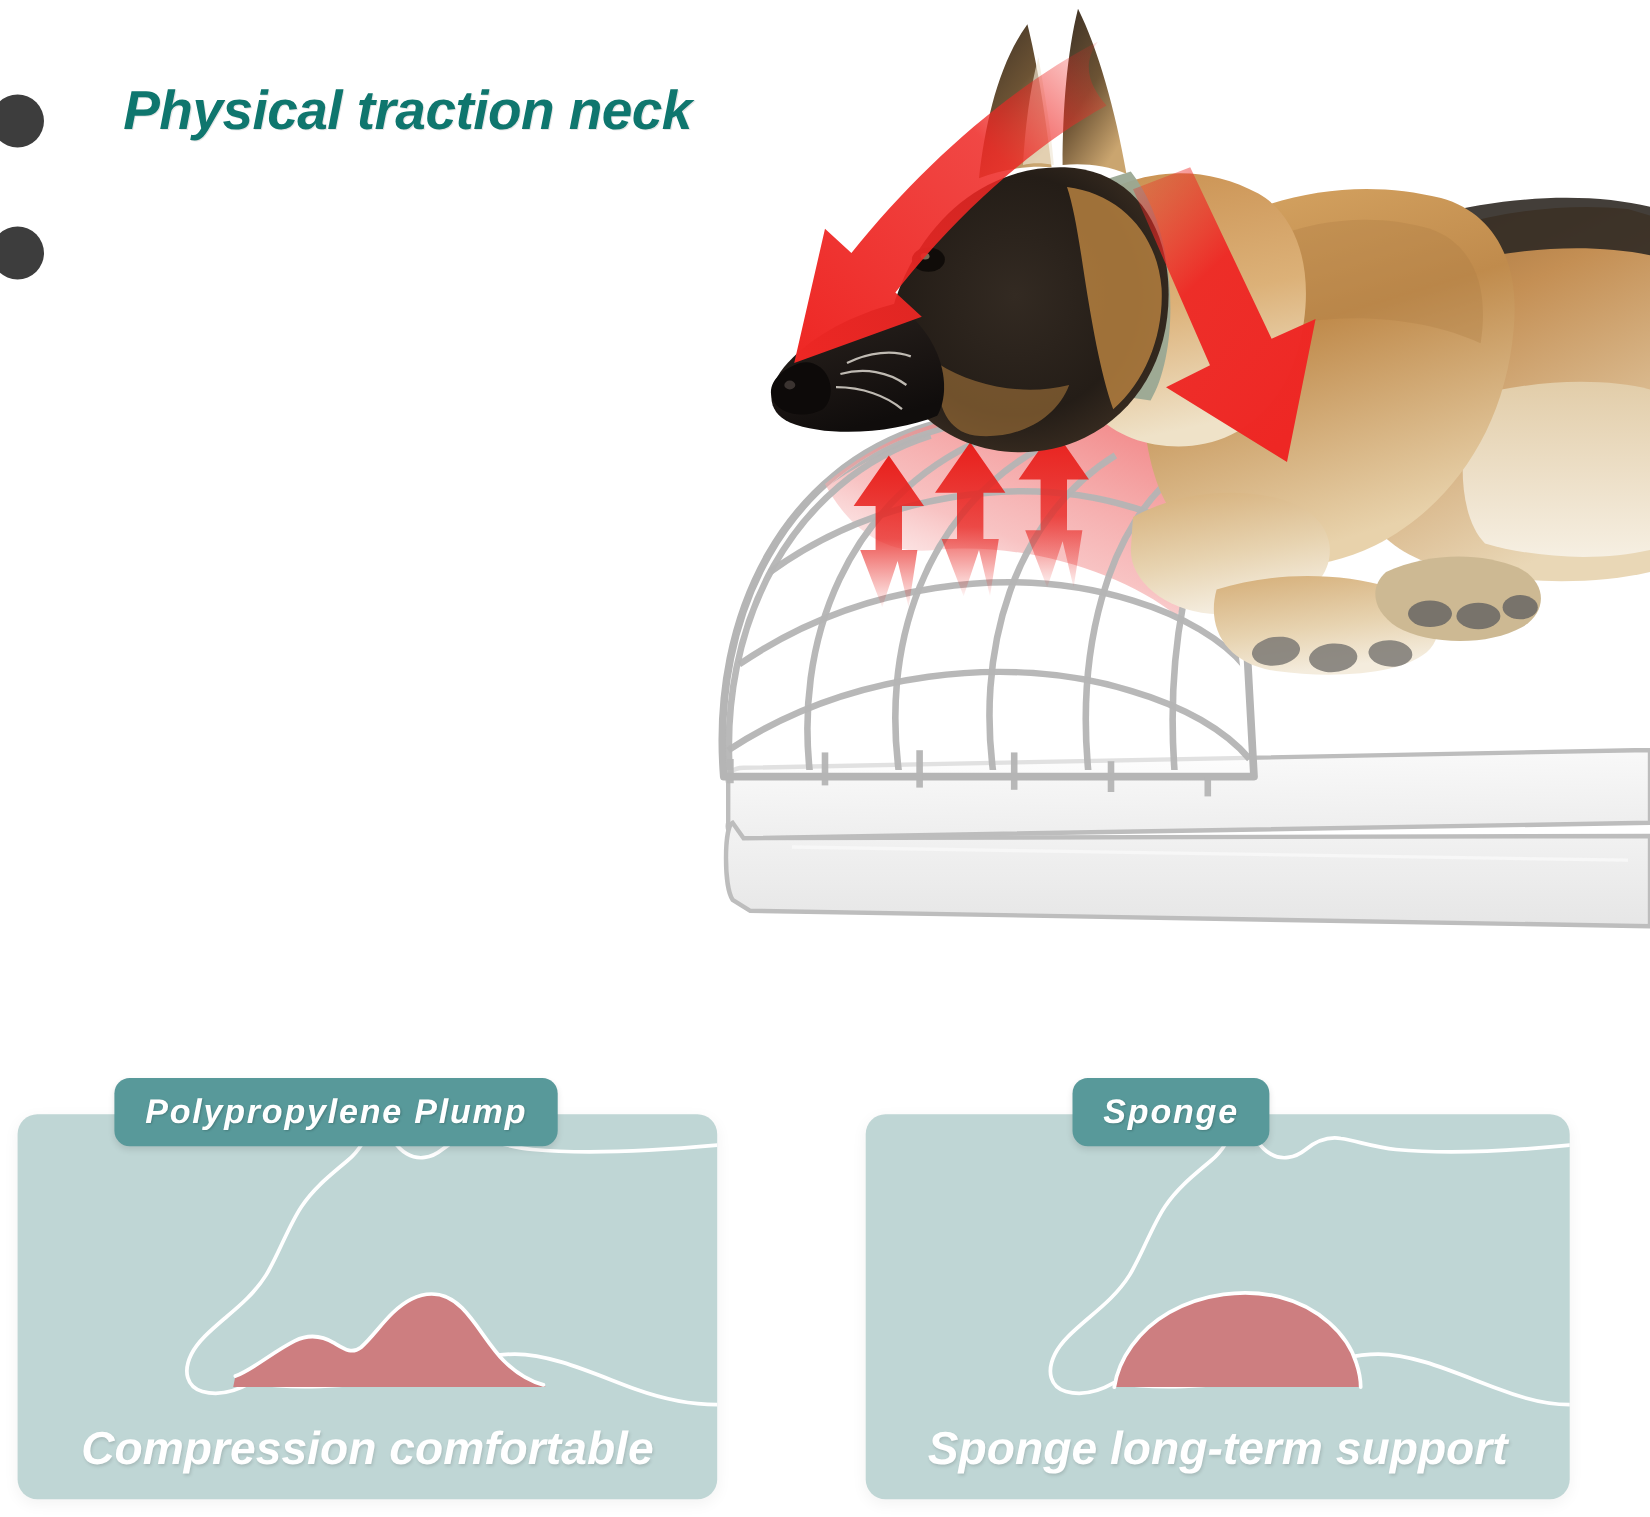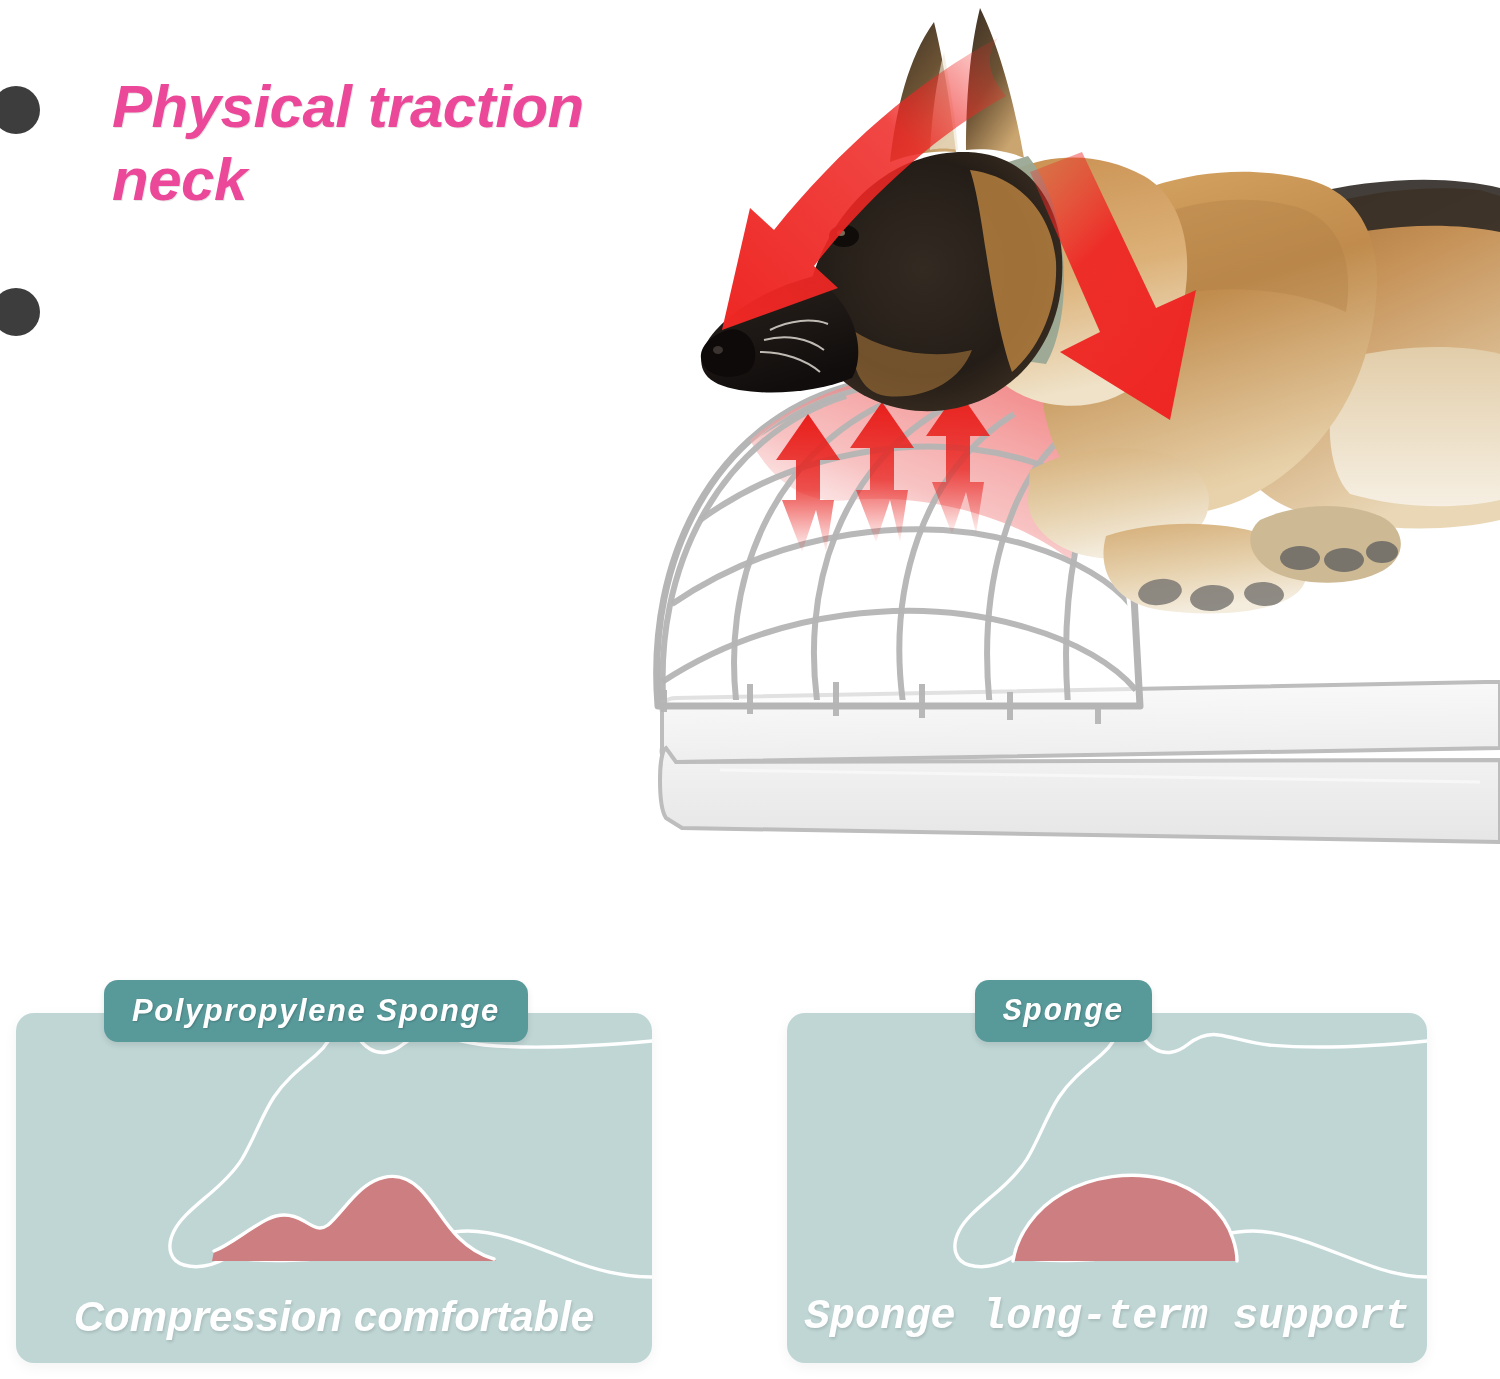--- a/index.html
+++ b/index.html
@@ -36,25 +36,25 @@
     flex: 0 0 auto;
     width: 48px;
     height: 48px;
     border-radius: 50%;
     background: #3d3d3d;
     margin-left: -8px;
     margin-top: 16px;
   }
   .bullet-text {
     margin-left: 72px;
-    font-size: 60px;
+    font-size: 50px;
     line-height: 1.22;
     font-weight: bold;
     font-style: italic;
-    color: #ec4899;
+    color: #0f766e;
     letter-spacing: -0.5px;
     text-shadow: 1px 1px 0 rgba(0,0,0,0.10);
   }
 
   
   #hero {
     position: absolute;
     left: 600px;
     top: 0px;
     width: 900px;
@@ -66,21 +66,21 @@
   .panel {
     position: absolute;
     top: 1013px;
     height: 350px;
     border-radius: 18px;
     background: #bfd6d5;
     box-shadow: 0 4px 14px rgba(0,0,0,0.05);
     overflow: visible;
   }
   #panel-left  { left: 16px;  width: 636px; }
-  #panel-right { left: 787px; width: 640px; font-family: Liberation Mono, monospace; }
+  #panel-right { left: 787px; width: 640px; }
 
   .panel-pill {
     position: absolute;
     top: -33px;
     height: 62px;
     border-radius: 14px;
     background: #58999a;
     display: flex;
     align-items: center;
     justify-content: center;
@@ -383,21 +383,21 @@
           <path d="M430 172 L482 152 L556 308 L596 290 L570 420
                    L460 352 L500 332 Z" fill="url(#downArrow)"></path>
         </g>
       </g>
     </svg>
   </div>
 
   <div class="panel" id="panel-left">
 
     <div class="panel-pill">
-      <span>Polypropylene Sponge</span>
+      <span>Polypropylene Plump</span>
     </div>
 
     <div class="panel-art">
       <svg viewBox="0 0 636 270" preserveAspectRatio="none" xmlns="http://www.w3.org/2000/svg">
 
         <g fill="none" stroke="#ffffff" stroke-width="3.4" stroke-linecap="round">
 
           <path d="M322 6 C318 20 312 32 300 42
                    C286 54 270 66 258 84
                    C246 102 238 126 226 146

